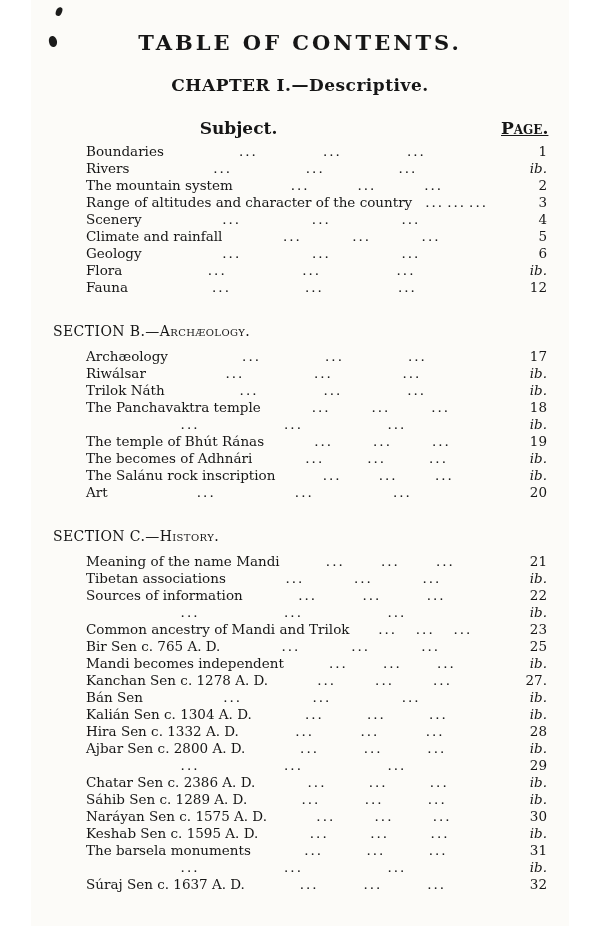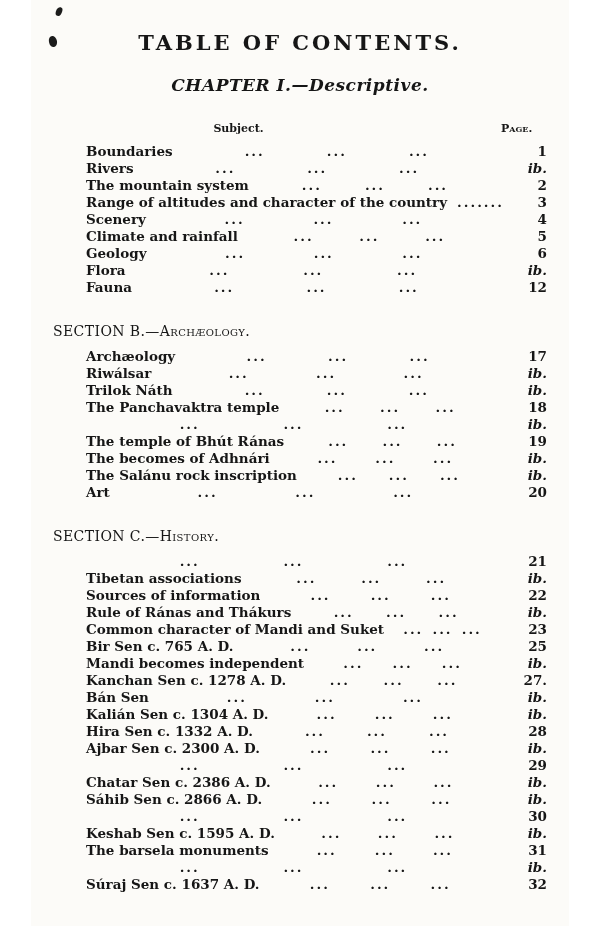--- a/index.html
+++ b/index.html
@@ -26,49 +26,47 @@
     letter-spacing: 3px;
     line-height: 1.2;
   }
   .chapter {
     margin: 20px 0 0 0;
     text-align: center;
     font-size: 17px;
     font-weight: bold;
     letter-spacing: 0.5px;
     line-height: 1.2;
-    font-style: italic;
   }
   .sections { margin-top: 24px; }
   .toc-section + .toc-section { margin-top: 26px; }
   .sec-heading {
     font-size: 14px;
     line-height: 18px;
     letter-spacing: 0.4px;
     margin-bottom: 8px;
   }
   .sec-name { font-variant: small-caps; }
   .col-header {
     display: flex;
     align-items: baseline;
-    font-size: 11px;
+    font-size: 17px;
     font-weight: bold;
     margin: 8px 0 6px 0;
     padding-left: 33px;
     line-height: 17px;
   }
   .col-subject { flex: 1; text-align: center; margin-right: 110px; }
-  .col-page { width: 46px; text-align: left; font-variant: small-caps; }
+  .col-page { width: 46px; text-align: left; font-variant: small-caps; text-decoration: underline; }
   .row {
     display: flex;
     align-items: baseline;
     font-size: 13.5px;
     line-height: 17px;
     padding-left: 33px;
-    font-weight: bold;
   }
   .subject { white-space: nowrap; }
   .dots {
     flex: 1;
     min-width: 0;
     display: flex;
     justify-content: space-evenly;
     overflow: hidden;
     padding: 0 10px;
   }
@@ -256,20 +254,21 @@
               <span class="dg">...</span>
             </span>
             <span class="pnum">20</span>
           </div>
         </div>
       </div>
       <div class="toc-section">
         <div class="sec-heading"><span class="sec-prefix">SECTION C.—</span><span class="sec-name">History.</span></div>
         <div class="sec-rows">
           <div class="row">
+            <span class="subject">Meaning of the name Mandi</span>
             <span class="dots">
               <span class="dg">...</span>
               <span class="dg">...</span>
               <span class="dg">...</span>
             </span>
             <span class="pnum">21</span>
           </div>
           <div class="row">
             <span class="subject">Tibetan associations</span>
             <span class="dots">
@@ -282,30 +281,29 @@
           <div class="row">
             <span class="subject">Sources of information</span>
             <span class="dots">
               <span class="dg">...</span>
               <span class="dg">...</span>
               <span class="dg">...</span>
             </span>
             <span class="pnum">22</span>
           </div>
           <div class="row">
-            <span class="subject">Rule of Ránas and Thákurs</span>
-            <span class="dots">
-              <span class="dg">...</span>
-              <span class="dg">...</span>
-              <span class="dg">...</span>
-            </span>
-            <span class="pnum ib">ib.</span>
-          </div>
-          <div class="row">
-            <span class="subject">Common character of Mandi and Suket</span>
+            <span class="dots">
+              <span class="dg">...</span>
+              <span class="dg">...</span>
+              <span class="dg">...</span>
+            </span>
+            <span class="pnum ib">ib.</span>
+          </div>
+          <div class="row">
+            <span class="subject">Common ancestry of Mandi and Trilok</span>
             <span class="dots">
               <span class="dg">...</span>
               <span class="dg">...</span>
               <span class="dg">...</span>
             </span>
             <span class="pnum">23</span>
           </div>
           <div class="row">
             <span class="subject">Bir Sen c. 765 A. D.</span>
             <span class="dots">
@@ -354,21 +352,21 @@
           <div class="row">
             <span class="subject">Hira Sen c. 1332 A. D.</span>
             <span class="dots">
               <span class="dg">...</span>
               <span class="dg">...</span>
               <span class="dg">...</span>
             </span>
             <span class="pnum">28</span>
           </div>
           <div class="row">
-            <span class="subject">Ajbar Sen c. 2300 A. D.</span>
+            <span class="subject">Ajbar Sen c. 2800 A. D.</span>
             <span class="dots">
               <span class="dg">...</span>
               <span class="dg">...</span>
               <span class="dg">...</span>
             </span>
             <span class="pnum ib">ib.</span>
           </div>
           <div class="row">
             <span class="dots">
               <span class="dg">...</span>
@@ -380,29 +378,30 @@
           <div class="row">
             <span class="subject">Chatar Sen c. 2386 A. D.</span>
             <span class="dots">
               <span class="dg">...</span>
               <span class="dg">...</span>
               <span class="dg">...</span>
             </span>
             <span class="pnum ib">ib.</span>
           </div>
           <div class="row">
-            <span class="subject">Sáhib Sen c. 2866 A. D.</span>
-            <span class="dots">
-              <span class="dg">...</span>
-              <span class="dg">...</span>
-              <span class="dg">...</span>
-            </span>
-            <span class="pnum ib">ib.</span>
-          </div>
-          <div class="row">
+            <span class="subject">Sáhib Sen c. 1289 A. D.</span>
+            <span class="dots">
+              <span class="dg">...</span>
+              <span class="dg">...</span>
+              <span class="dg">...</span>
+            </span>
+            <span class="pnum ib">ib.</span>
+          </div>
+          <div class="row">
+            <span class="subject">Naráyan Sen c. 1575 A. D.</span>
             <span class="dots">
               <span class="dg">...</span>
               <span class="dg">...</span>
               <span class="dg">...</span>
             </span>
             <span class="pnum">30</span>
           </div>
           <div class="row">
             <span class="subject">Keshab Sen c. 1595 A. D.</span>
             <span class="dots">

